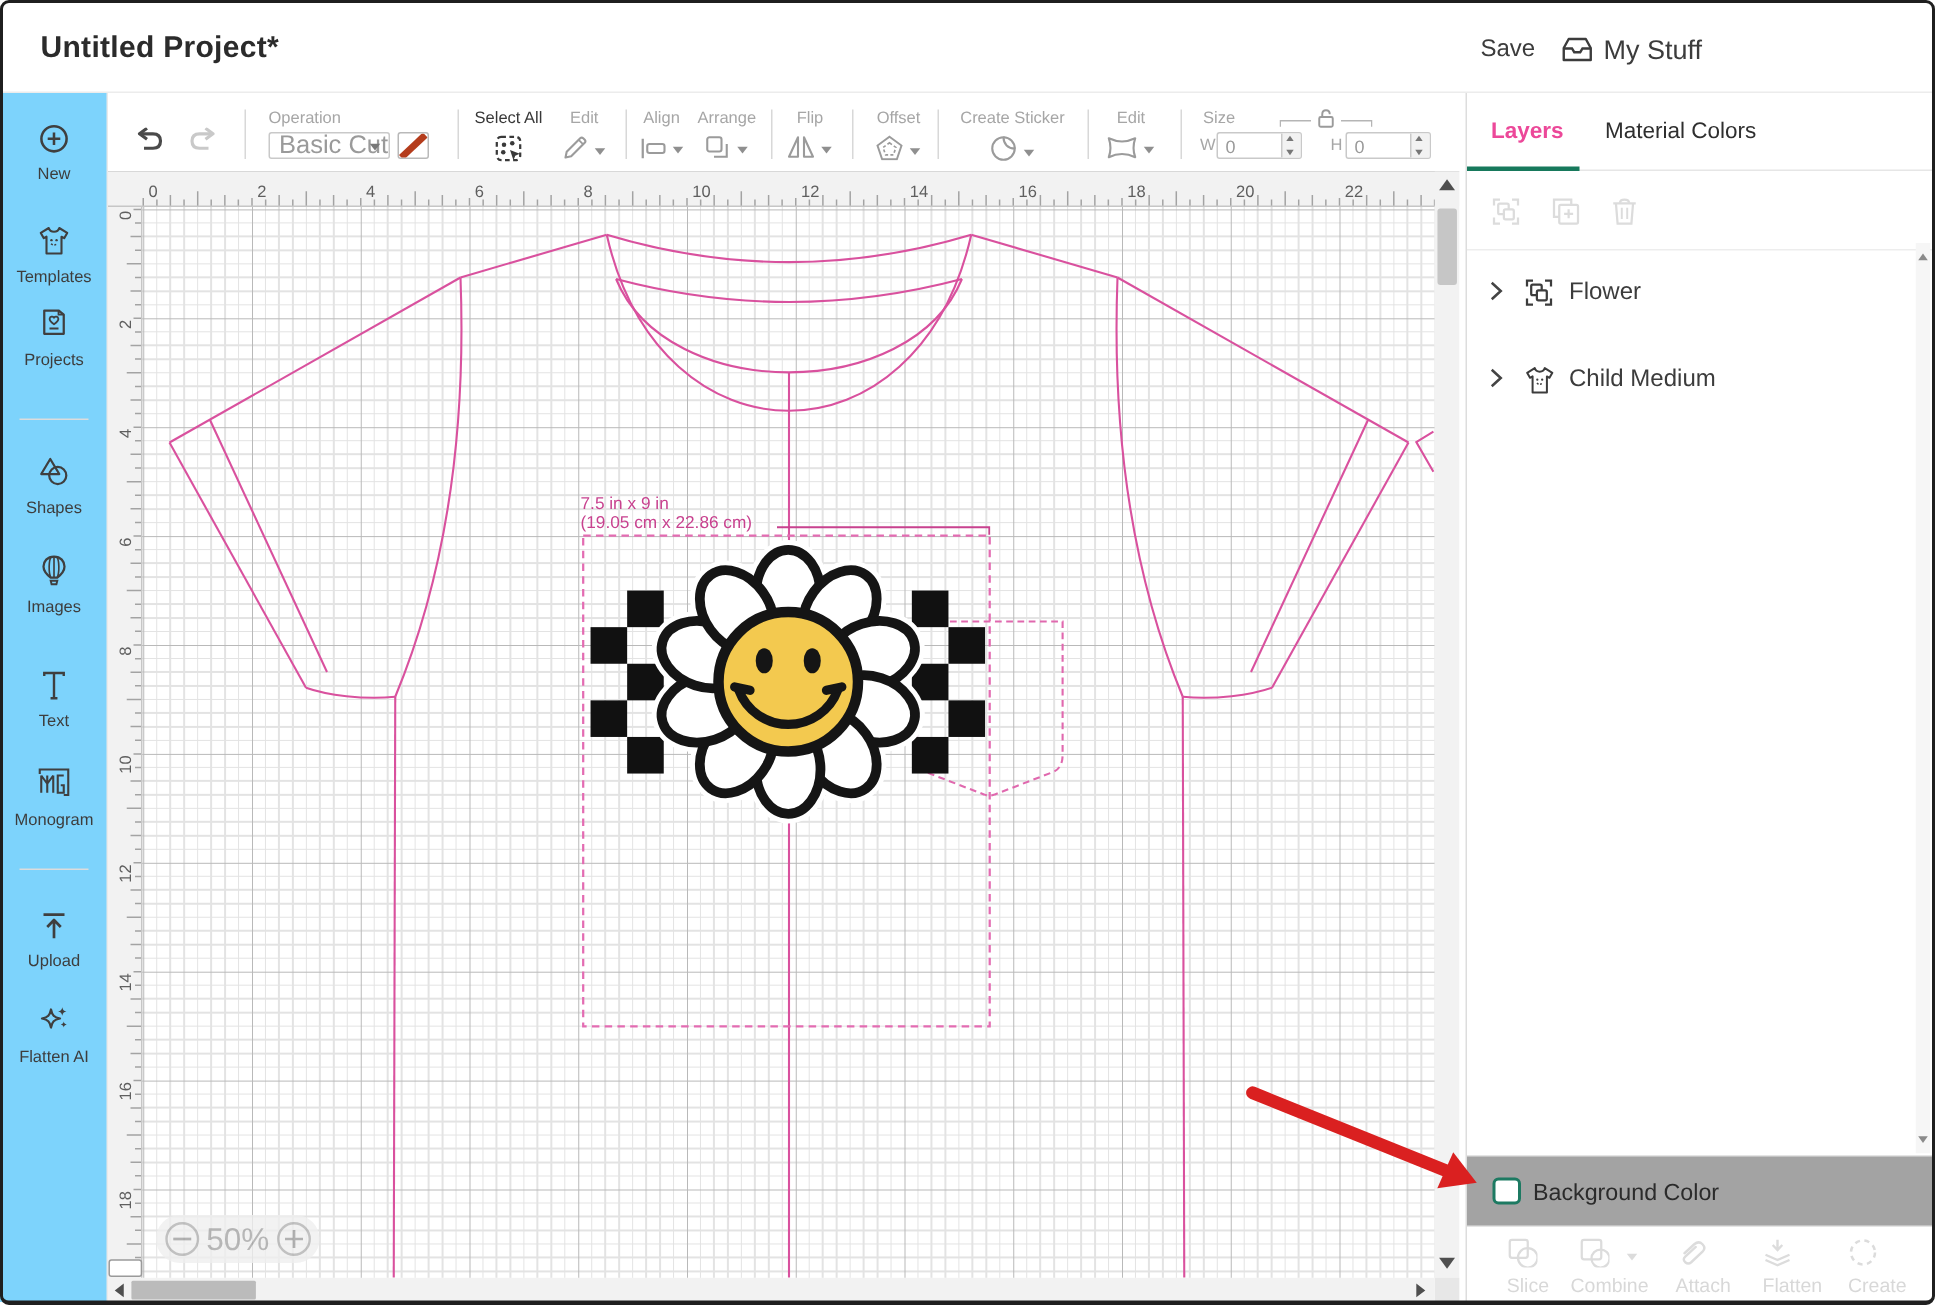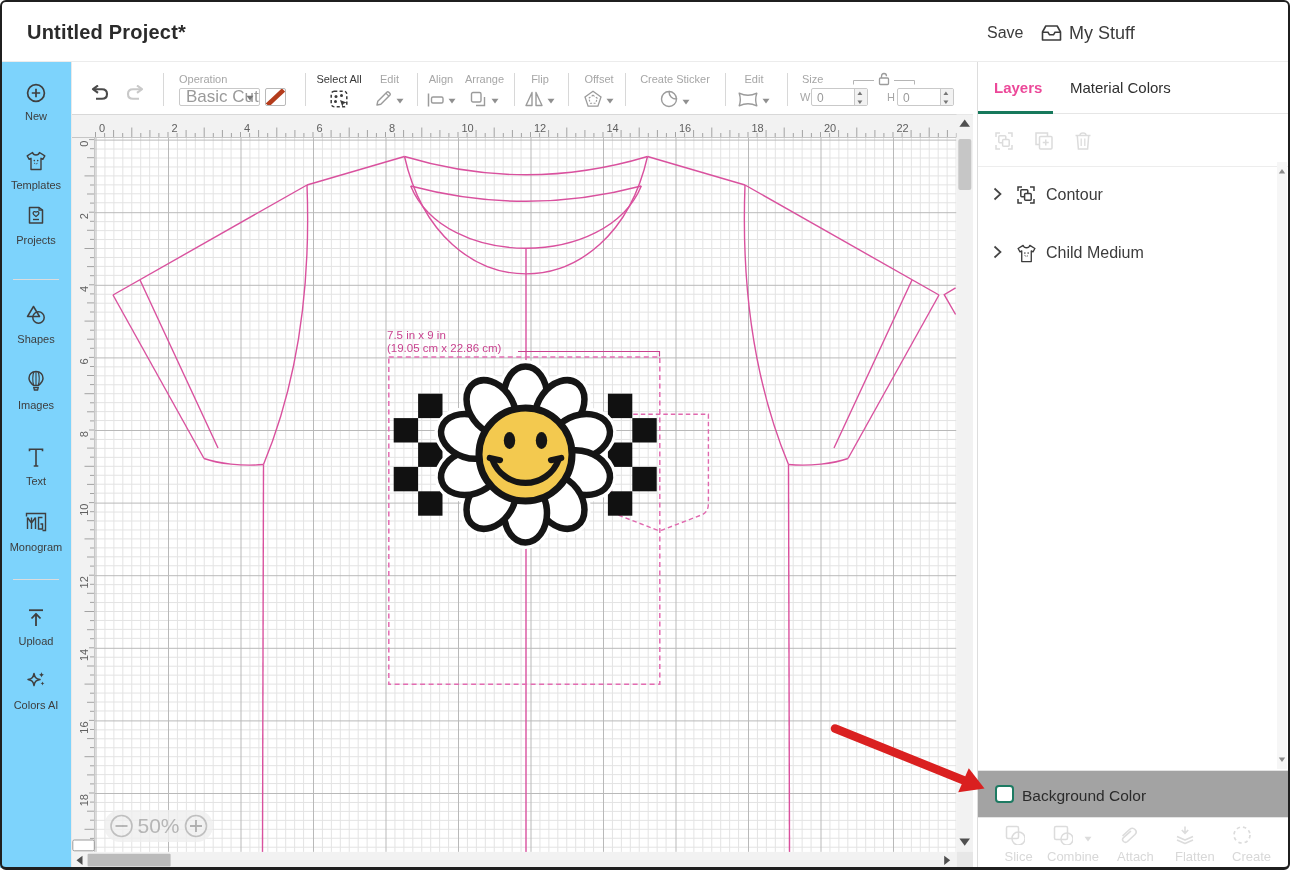--- a/index.html
+++ b/index.html
@@ -111,21 +111,21 @@
 <div class="sbicon" style="top:557.5px"><svg width="22" height="22" viewBox="0 0 22 22">
         <path d="M4,3.2 H18" stroke="#3f3f3f" stroke-width="1.8"></path>
         <path d="M11,19 V7 M6.5,11.5 L11,6.8 L15.5,11.5" stroke="#3f3f3f" stroke-width="1.8" fill="none" stroke-linejoin="round"></path>
       </svg></div>
 <div class="sblabel" style="top:579px">Upload</div>
 <div class="sbicon" style="top:620.5px"><svg width="26" height="24" viewBox="0 0 26 24">
         <path d="M11,4.5 C11.8,8.5 13,9.7 17,10.5 C13,11.3 11.8,12.5 11,16.5 C10.2,12.5 9,11.3 5,10.5 C9,9.7 10.2,8.5 11,4.5 Z" fill="none" stroke="#3f3f3f" stroke-width="1.5" stroke-linejoin="round"></path>
         <path d="M18.5,3 C18.9,4.8 19.5,5.4 21.3,5.8 C19.5,6.2 18.9,6.8 18.5,8.6 C18.1,6.8 17.5,6.2 15.7,5.8 C17.5,5.4 18.1,4.8 18.5,3 Z" fill="#3f3f3f"></path>
         <path d="M19.5,12.5 C19.8,13.8 20.2,14.2 21.5,14.5 C20.2,14.8 19.8,15.2 19.5,16.5 C19.2,15.2 18.8,14.8 17.5,14.5 C18.8,14.2 19.2,13.8 19.5,12.5 Z" fill="#3f3f3f"></path>
       </svg></div>
-<div class="sblabel" style="top:643px">Colors AI</div>
+<div class="sblabel" style="top:643px">Flatten AI</div>
 <div class="sbsep" style="top:216.5px"></div>
 <div class="sbsep" style="top:516.5px"></div>
 </div>
 <div id="toolbar">
 <div class="tbundo" style="left:16.6px"><svg width="22" height="17" viewBox="0 0 22 17">
         <path d="M4.5,4.2 H13 Q18,4.2 18,9 Q18,13.8 13,13.8 H7" fill="none" stroke="#4a4a4a" stroke-width="2.1"></path>
         <path d="M9,0.5 L4,4.2 L9,7.9" fill="none" stroke="#4a4a4a" stroke-width="2.1" stroke-linejoin="round"></path>
       </svg></div>
 <div class="tbundo" style="left:51.5px"><svg width="22" height="17" viewBox="0 0 22 17">
         <g transform="translate(22,0) scale(-1,1)">
@@ -399,21 +399,21 @@
     </div>
 <div class="lrow" style="top:117px">
       <span class="lch"><svg width="9" height="14" viewBox="0 0 9 14">
           <path d="M1.5,1.5 L7.5,7 L1.5,12.5" fill="none" stroke="#444" stroke-width="1.7"></path>
         </svg></span>
       <span class="lico"><svg width="20" height="20" viewBox="0 0 20 20">
           <path d="M2,6 V2 H6 M14,2 H18 V6 M18,14 V18 H14 M6,18 H2 V14" fill="none" stroke="#3c3c3c" stroke-width="1.5"></path>
           <rect x="4.8" y="4.8" width="7" height="7" rx="1" fill="none" stroke="#3c3c3c" stroke-width="1.5"></rect>
           <rect x="8.6" y="8.6" width="6.6" height="6.6" rx="1" fill="#fff" stroke="#3c3c3c" stroke-width="1.5"></rect>
         </svg></span>
-      <span class="lname">Contour</span>
+      <span class="lname">Flower</span>
     </div>
 <div class="lrow" style="top:175px">
       <span class="lch"><svg width="9" height="14" viewBox="0 0 9 14">
           <path d="M1.5,1.5 L7.5,7 L1.5,12.5" fill="none" stroke="#444" stroke-width="1.7"></path>
         </svg></span>
       <span class="lico"><svg width="21" height="21" viewBox="0 0 22 22">
           <path d="M7.5,2.5 L2.2,5.8 L4.2,9.3 L6,8.3 L6,19.5 L16,19.5 L16,8.3 L17.8,9.3 L19.8,5.8 L14.5,2.5 C14,4.2 12.5,5 11,5 C9.5,5 8,4.2 7.5,2.5 Z" fill="none" stroke="#3c3c3c" stroke-width="1.4" stroke-linejoin="round"></path>
           <circle cx="9.3" cy="10.6" r="0.8" fill="#3c3c3c"></circle>
           <circle cx="12.7" cy="10.6" r="0.8" fill="#3c3c3c"></circle>
           <path d="M9,13 Q11,14.6 13,13" stroke="#3c3c3c" stroke-width="1" fill="none" stroke-dasharray="1.3 1.1"></path>

